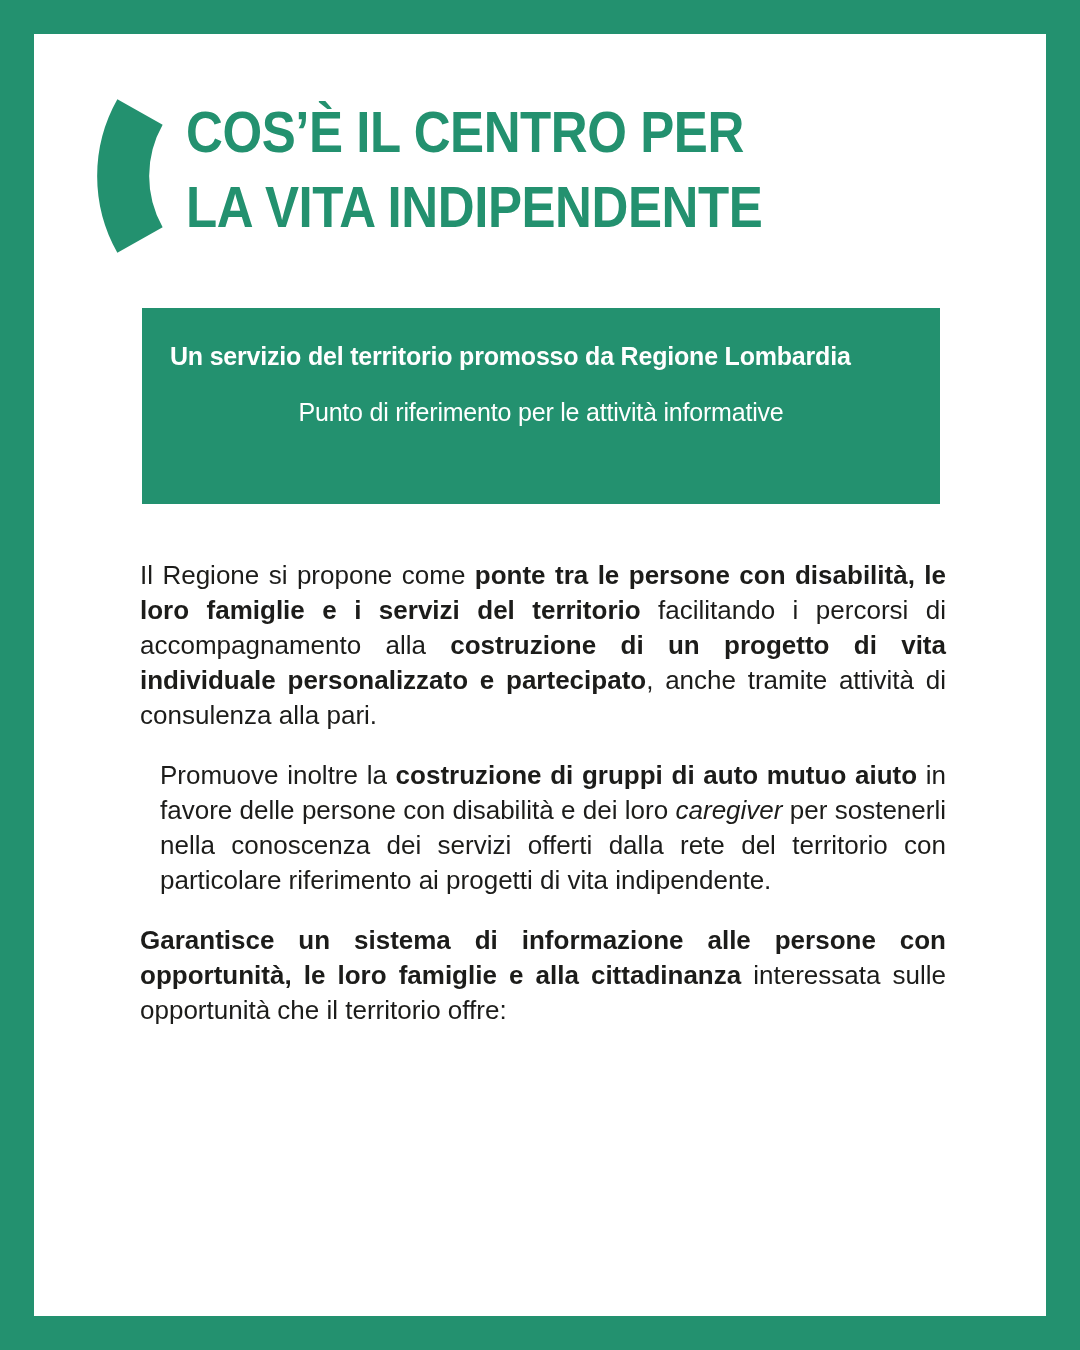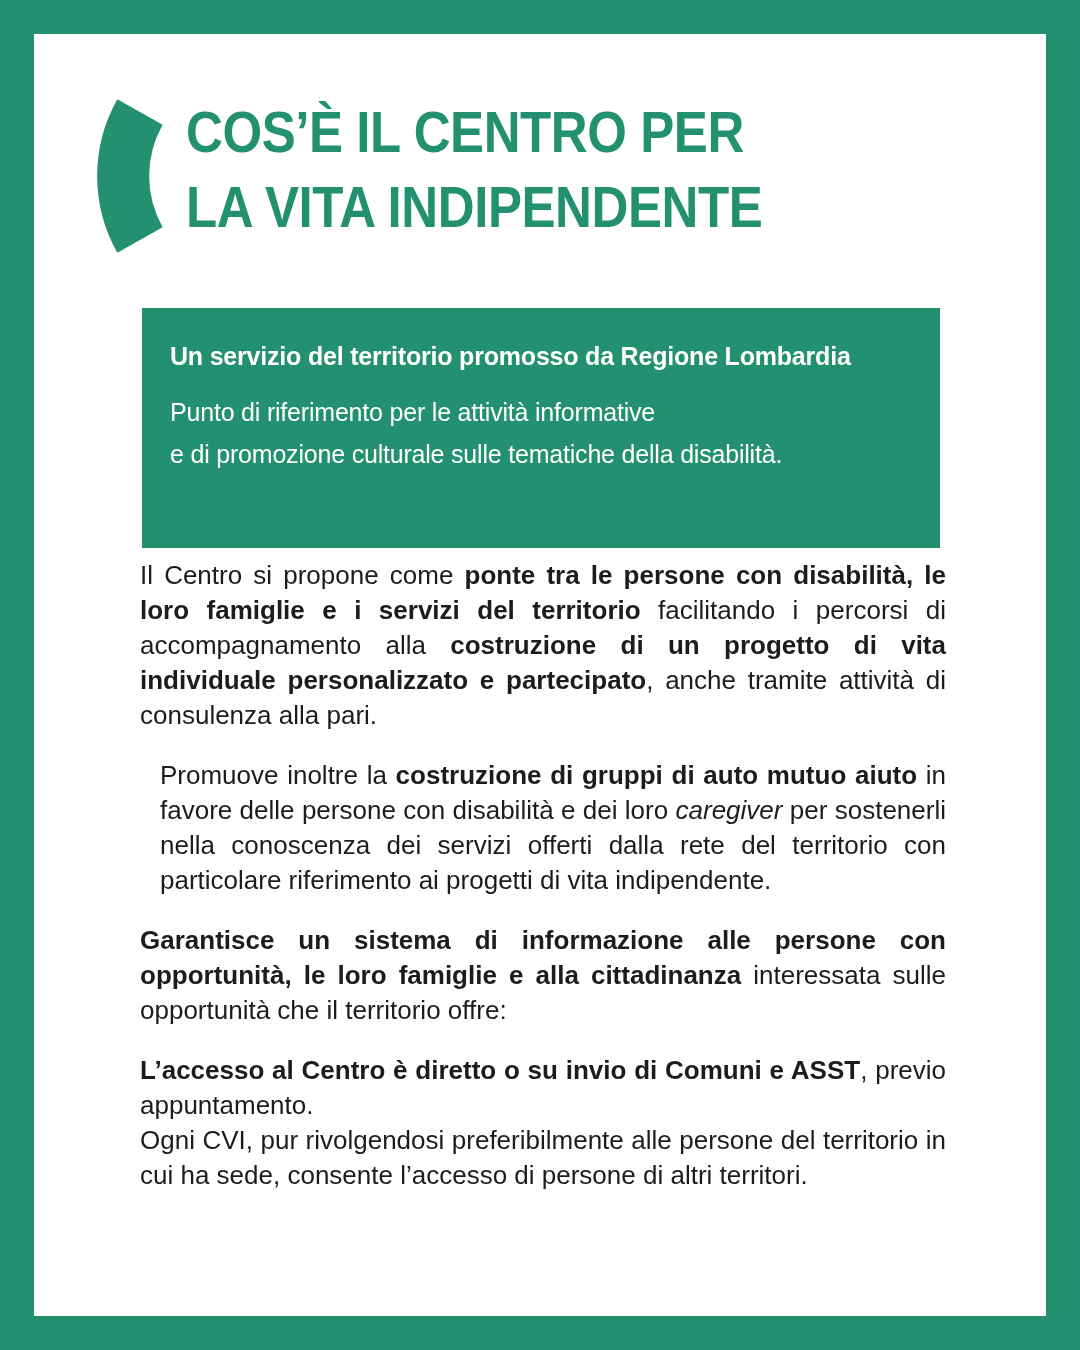--- a/index.html
+++ b/index.html
@@ -42,37 +42,38 @@
     white-space: nowrap;
     transform: scaleX(0.88);
     transform-origin: left top;
   }
   
   .highlight-box {
     position: absolute;
     left: 108px;
     top: 274px;
     width: 798px;
-    height: 240px;
+    height: 196px;
     box-sizing: border-box;
     padding: 27px 28px 0 28px;
     background: var(--accent, #23916F);
     color: var(--box_text, #FFFFFF);
     font-size: 25px;
   }
   .hl-heading {
     margin: 0 0 14px 0;
     font-weight: bold;
     line-height: 42px;
     letter-spacing: -0.2px;
   }
   .hl-line {
     margin: 0;
     line-height: 42px;
     letter-spacing: -0.2px;
+    text-align: center;
   }
   
   .body-copy {
     position: absolute;
     left: 106px;
     top: 524px;
     width: 806px;
     color: var(--text, #1C1C1A);
     font-size: 26px;
   }
@@ -96,23 +97,21 @@
   </svg>
 
   <h1 class="page-title">
     <span>COS’È IL CENTRO PER</span><br>
     <span>LA VITA INDIPENDENTE</span>
   </h1>
 
   <section class="highlight-box">
     <p class="hl-heading">Un servizio del territorio promosso da Regione Lombardia</p>
     <p class="hl-line">Punto di riferimento per le attività informative</p>
-    <p class="hl-line">e di promozione culturale sulle tematiche della disabilità.</p>
   </section>
 
   <main class="body-copy">
-      <p style="text-align: justify;"><span>Il Centro si propone come </span><b>ponte tra le persone con disabilità, le loro famiglie e i servizi del territorio</b><span> facilitando i percorsi di accompagnamento alla </span><b>costruzione di un progetto di vita individuale personalizzato e partecipato</b><span>, anche tramite attività di consulenza alla pari.</span></p>
+      <p style="text-align: justify;"><span>Il Regione si propone come </span><b>ponte tra le persone con disabilità, le loro famiglie e i servizi del territorio</b><span> facilitando i percorsi di accompagnamento alla </span><b>costruzione di un progetto di vita individuale personalizzato e partecipato</b><span>, anche tramite attività di consulenza alla pari.</span></p>
       <p style="text-align: justify; margin-left: 20px;"><span>Promuove inoltre la </span><b>costruzione di gruppi di auto mutuo aiuto</b><span> in favore delle persone con disabilità e dei loro </span><i>caregiver</i><span> per sostenerli nella conoscenza dei servizi offerti dalla rete del territorio con particolare riferimento ai progetti di vita indipendente.</span></p>
       <p style="text-align: justify;"><b>Garantisce un sistema di informazione alle persone con opportunità, le loro famiglie e alla cittadinanza</b><span> interessata sulle opportunità che il territorio offre:</span><br></p>
-      <p style="text-align: justify;"><b>L’accesso al Centro è diretto o su invio di Comuni e ASST</b><span>, previo appuntamento.</span><br><span>Ogni CVI, pur rivolgendosi preferibilmente alle persone del territorio in cui ha sede, consente l’accesso di persone di altri territori.</span></p>
     </main>
 
 </div>
 
 </body></html>

